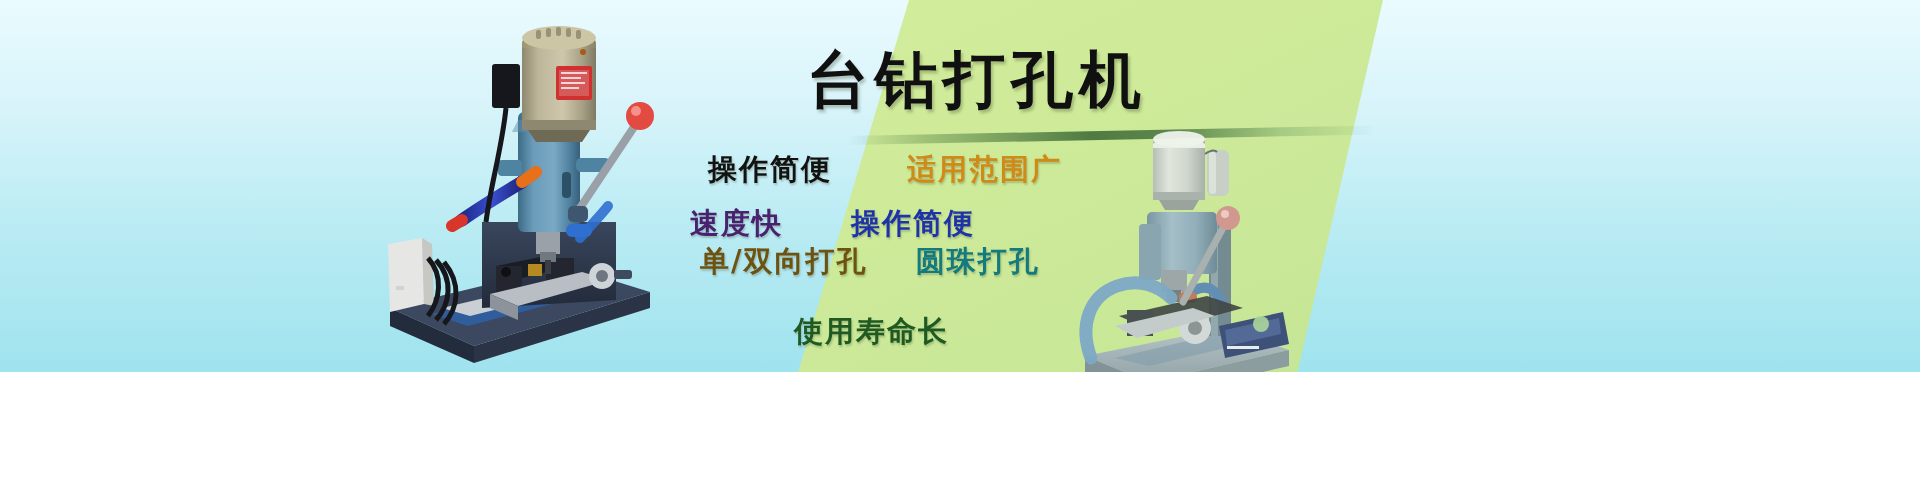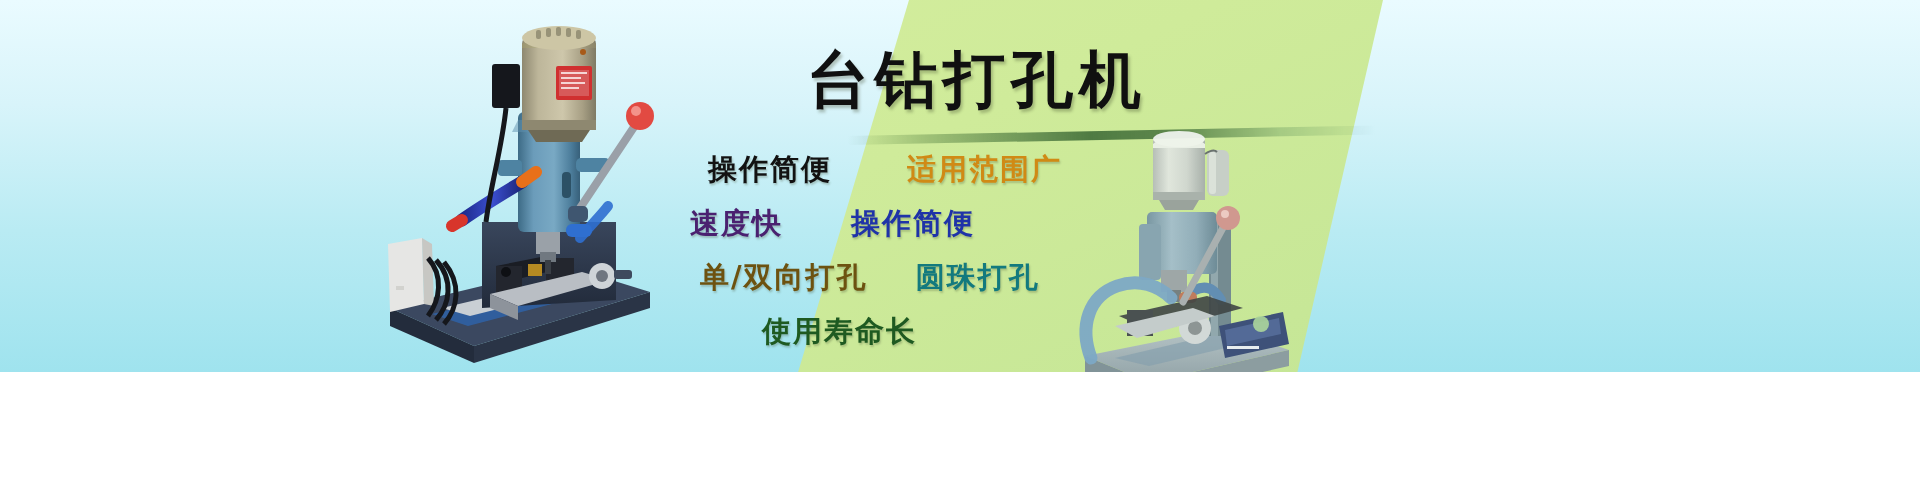--- a/index.html
+++ b/index.html
@@ -40,29 +40,29 @@
   }
   .frow{
     position:absolute;width:100%;
     font-family:"DejaVu Serif","Liberation Serif",serif;
     font-weight:700;font-size:29px;letter-spacing:2px;white-space:nowrap;
     text-shadow:1px 2px 2px rgba(70,80,50,.28);
   }
   .frow span{display:inline-block;}
   .r1{top:12px;}
   .r2{top:66px;}
-  .r3{top:120px;}
+  .r3{top:104px;}
   .r4{top:174px;}
   .r1 .a{margin-left:18px;}
   .r1 .b{margin-left:63px;}
   .r2 .a{}
   .r2 .b{margin-left:56px;}
   .r3 .a{margin-left:10px;}
   .r3 .b{margin-left:36px;}
-  .r4 .a{margin-left:72px;}
+  .r4 .a{margin-left:104px;}
 
   
   .machine{position:absolute;}
   .machine-left{left:370px;top:8px;width:300px;height:360px;}
   .machine-right{left:1075px;top:120px;width:225px;height:290px;filter:saturate(.62) brightness(1.06) opacity(.93);}
 </style>
 </head>
 <body>
 
 <div class="banner">

